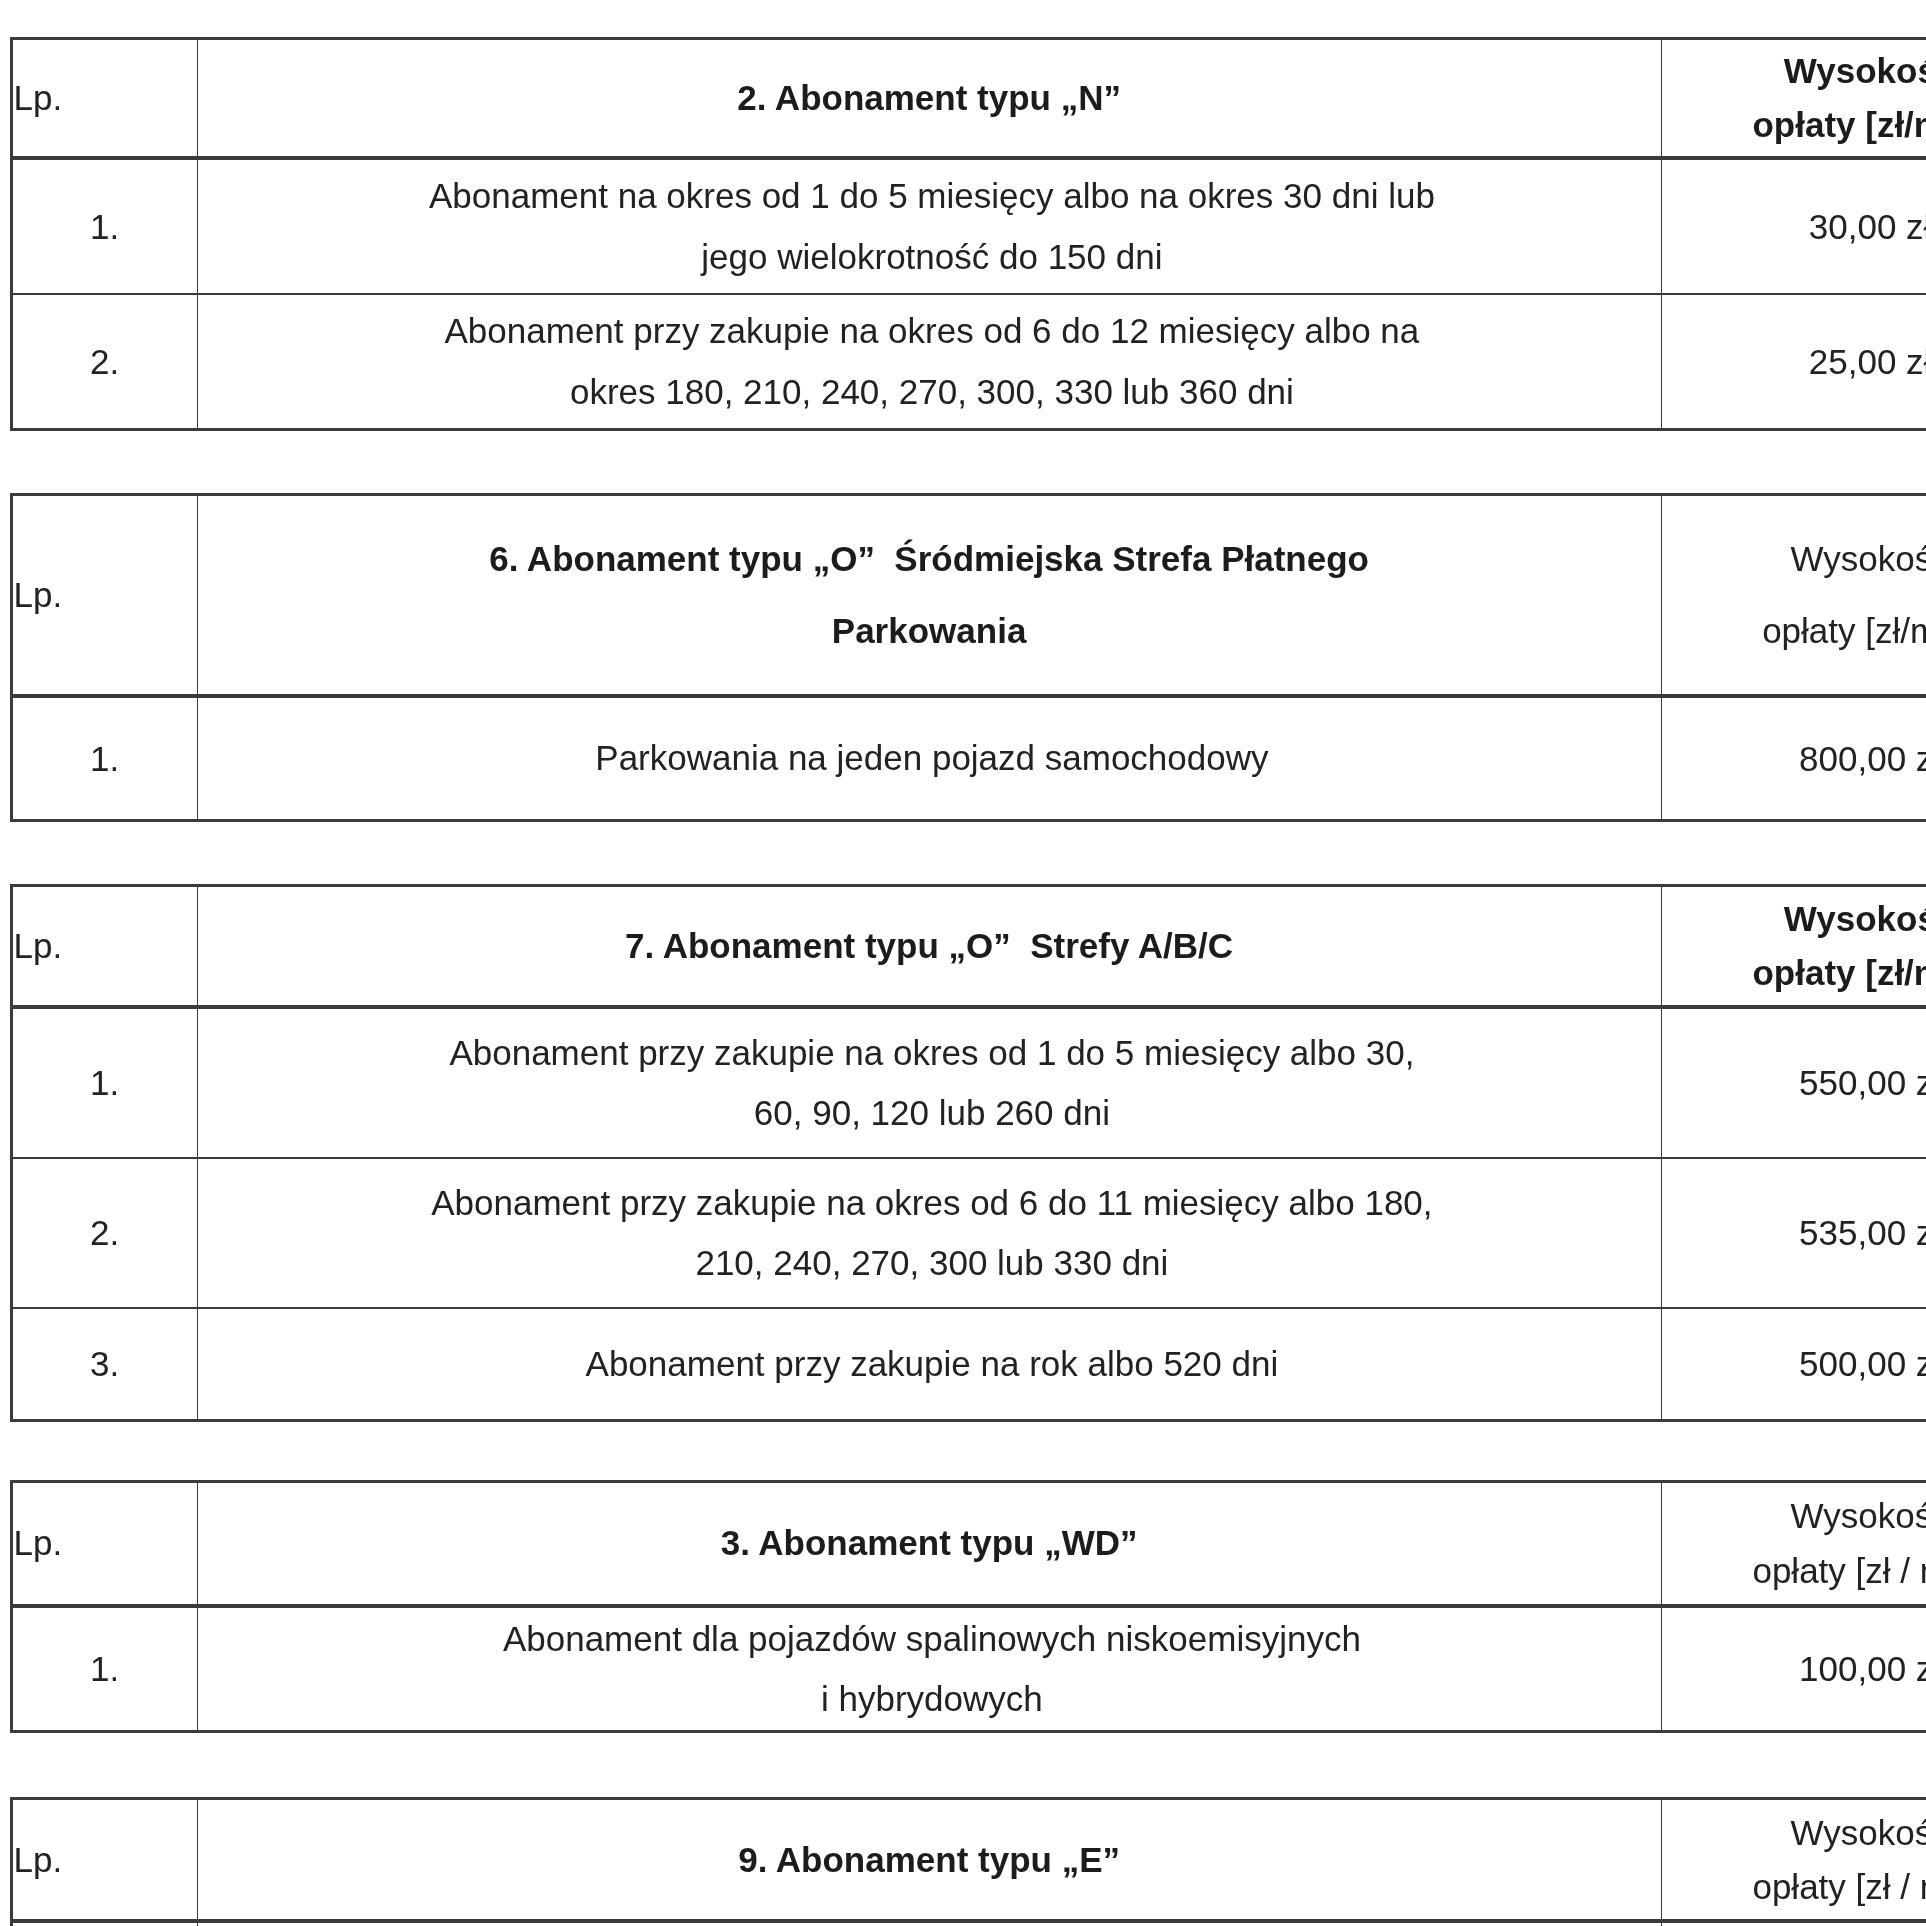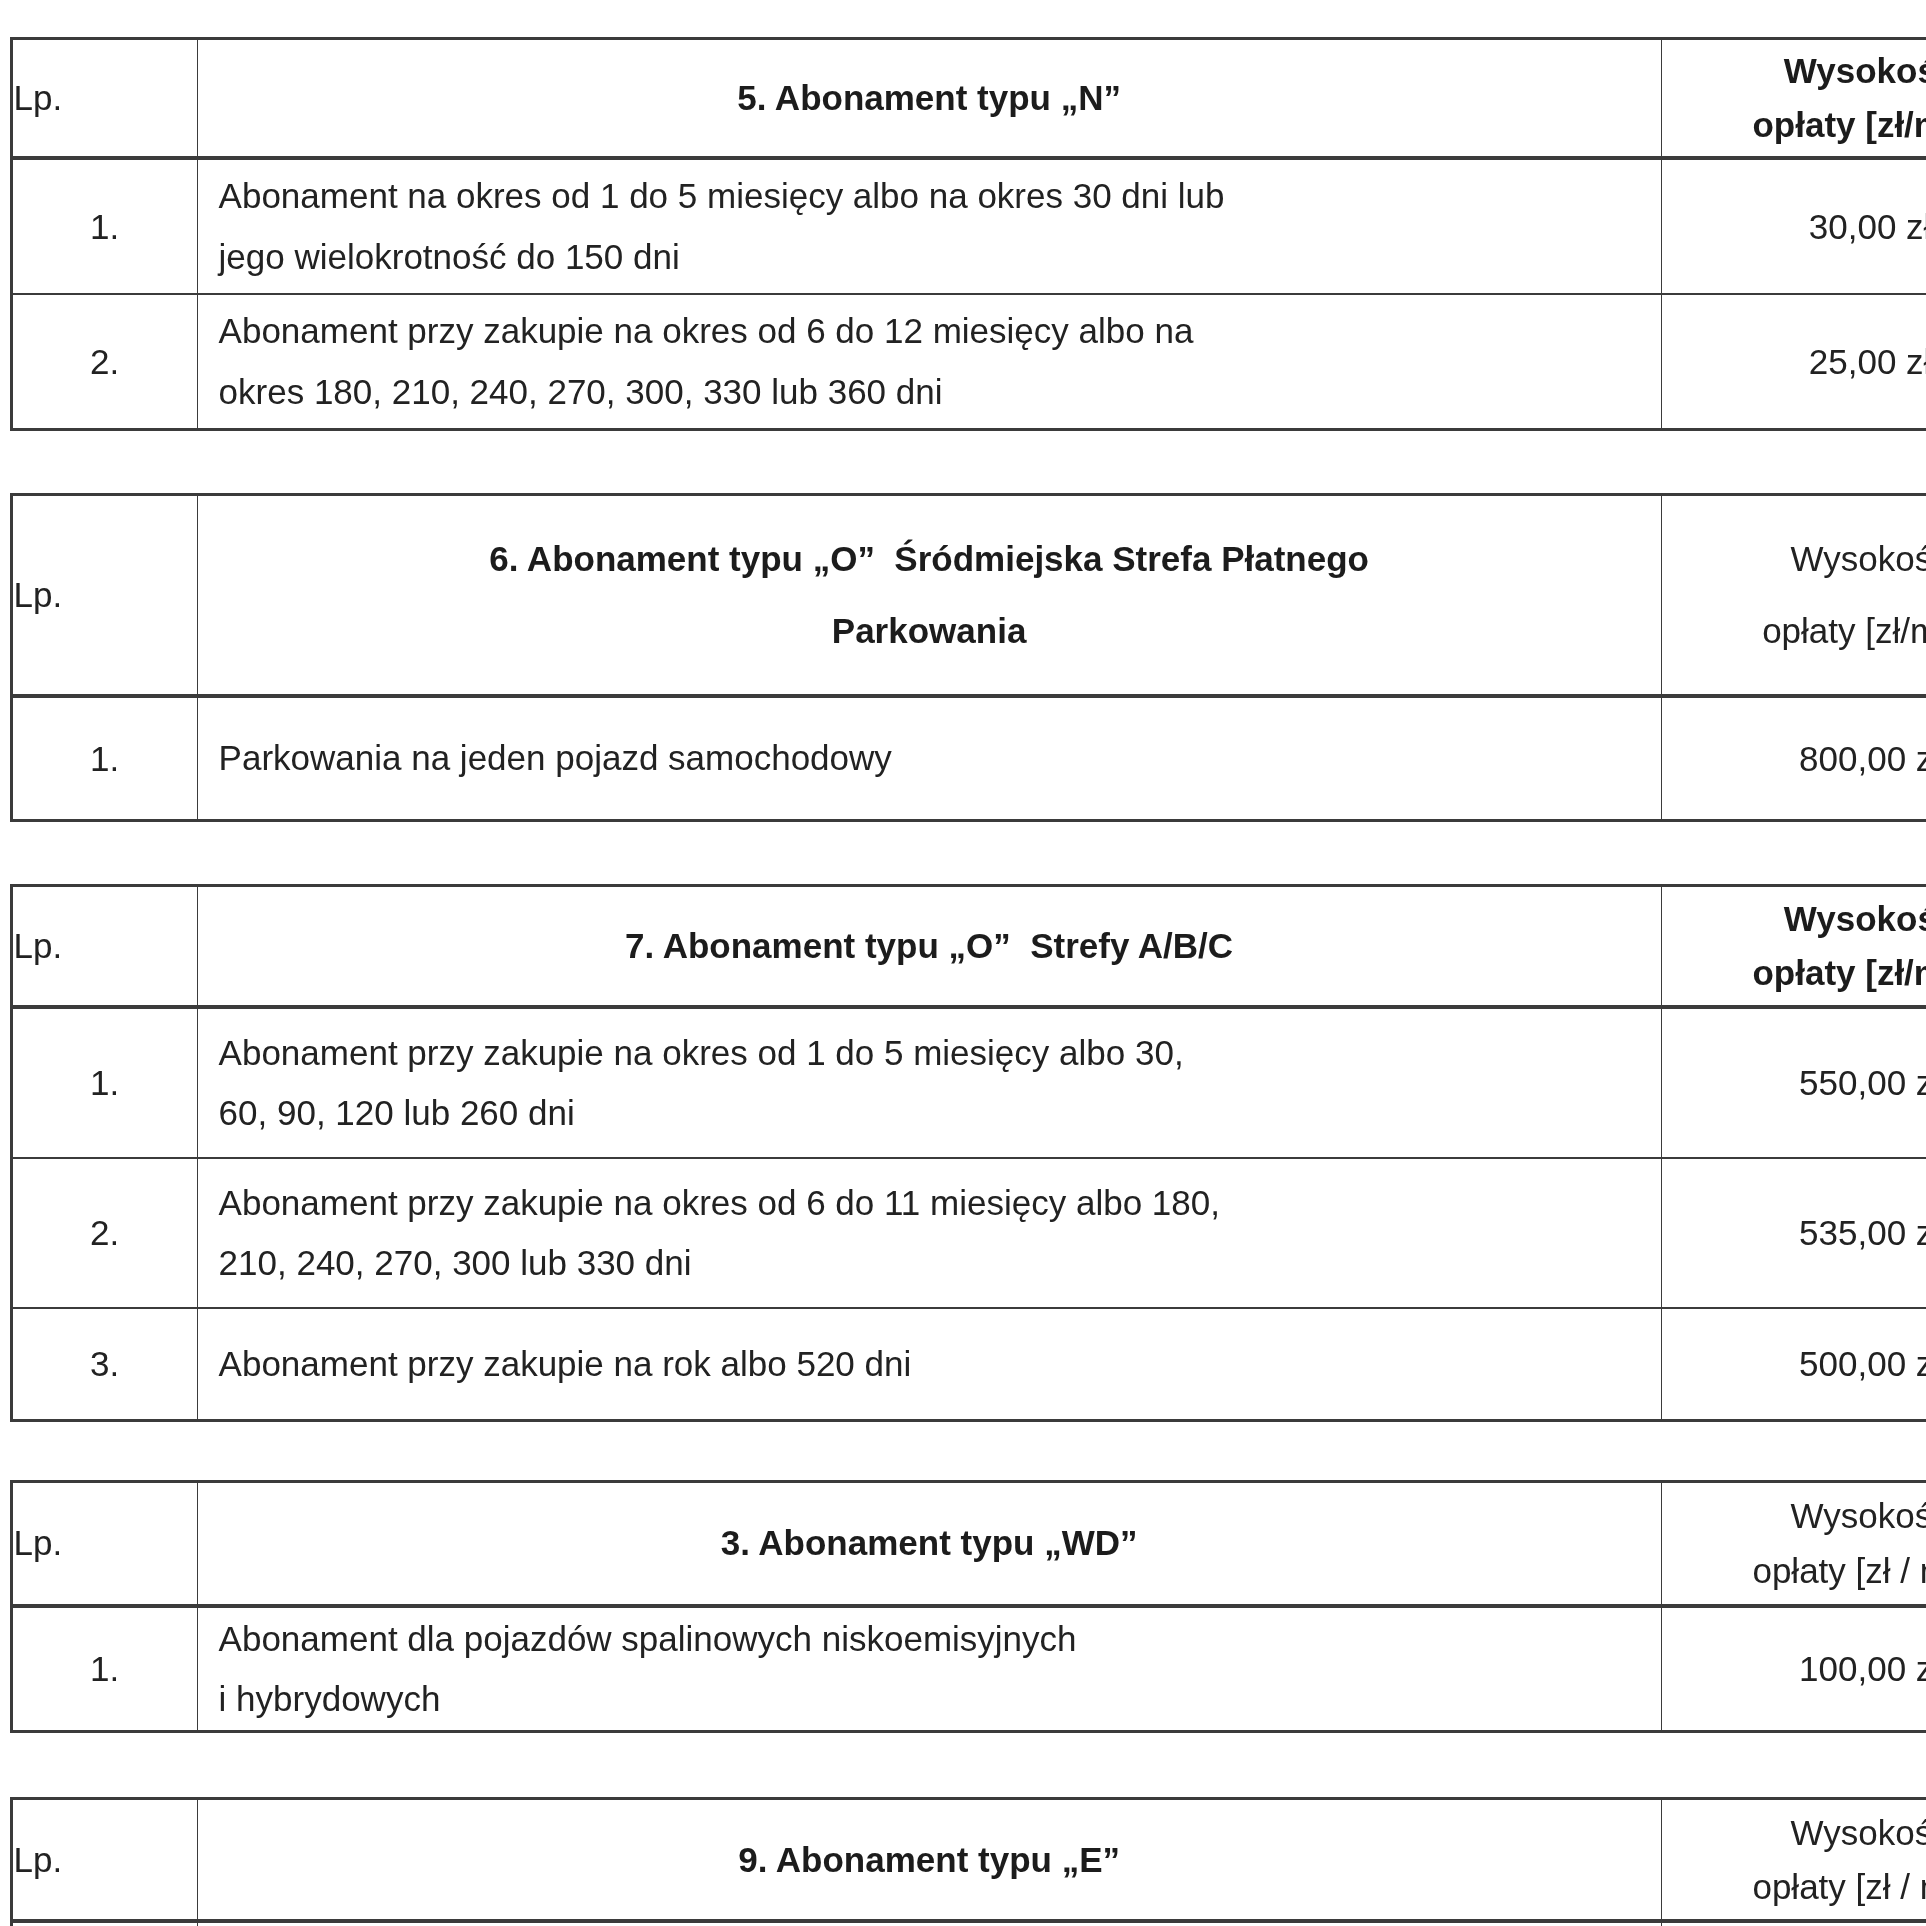--- a/index.html
+++ b/index.html
@@ -53,21 +53,21 @@
     line-height: 1.55;
   }
   .fee-head.bold {
     font-weight: bold;
     color: #1c1c1c;
   }
   .num {
     text-align: center;
   }
   .desc {
-    text-align: left;
+    text-align: center;
     padding-left: 21px;
     padding-right: 15.4px;
     line-height: 1.72;
   }
   .price {
     text-align: center;
   }
 
   
   .t5 tr.head td { height: 114px; }
@@ -97,21 +97,21 @@
 
   <table class="t t5">
     <colgroup>
         <col class="c-lp">
         <col class="c-desc">
         <col class="c-fee">
       </colgroup>
     <tbody>
         <tr class="head">
       <td class="lp-head">Lp.</td>
-      <td class="title">5. Abonament typu „N”</td>
+      <td class="title">2. Abonament typu „N”</td>
       <td class="fee-head bold">Wysokość
 opłaty [zł/m-c]</td>
     </tr>
     <tr class="row">
       <td class="num">1.</td>
       <td class="desc">Abonament na okres od 1 do 5 miesięcy albo na okres 30 dni lub
 jego wielokrotność do 150 dni</td>
       <td class="price">30,00 zł</td>
     </tr>
     <tr class="row">

